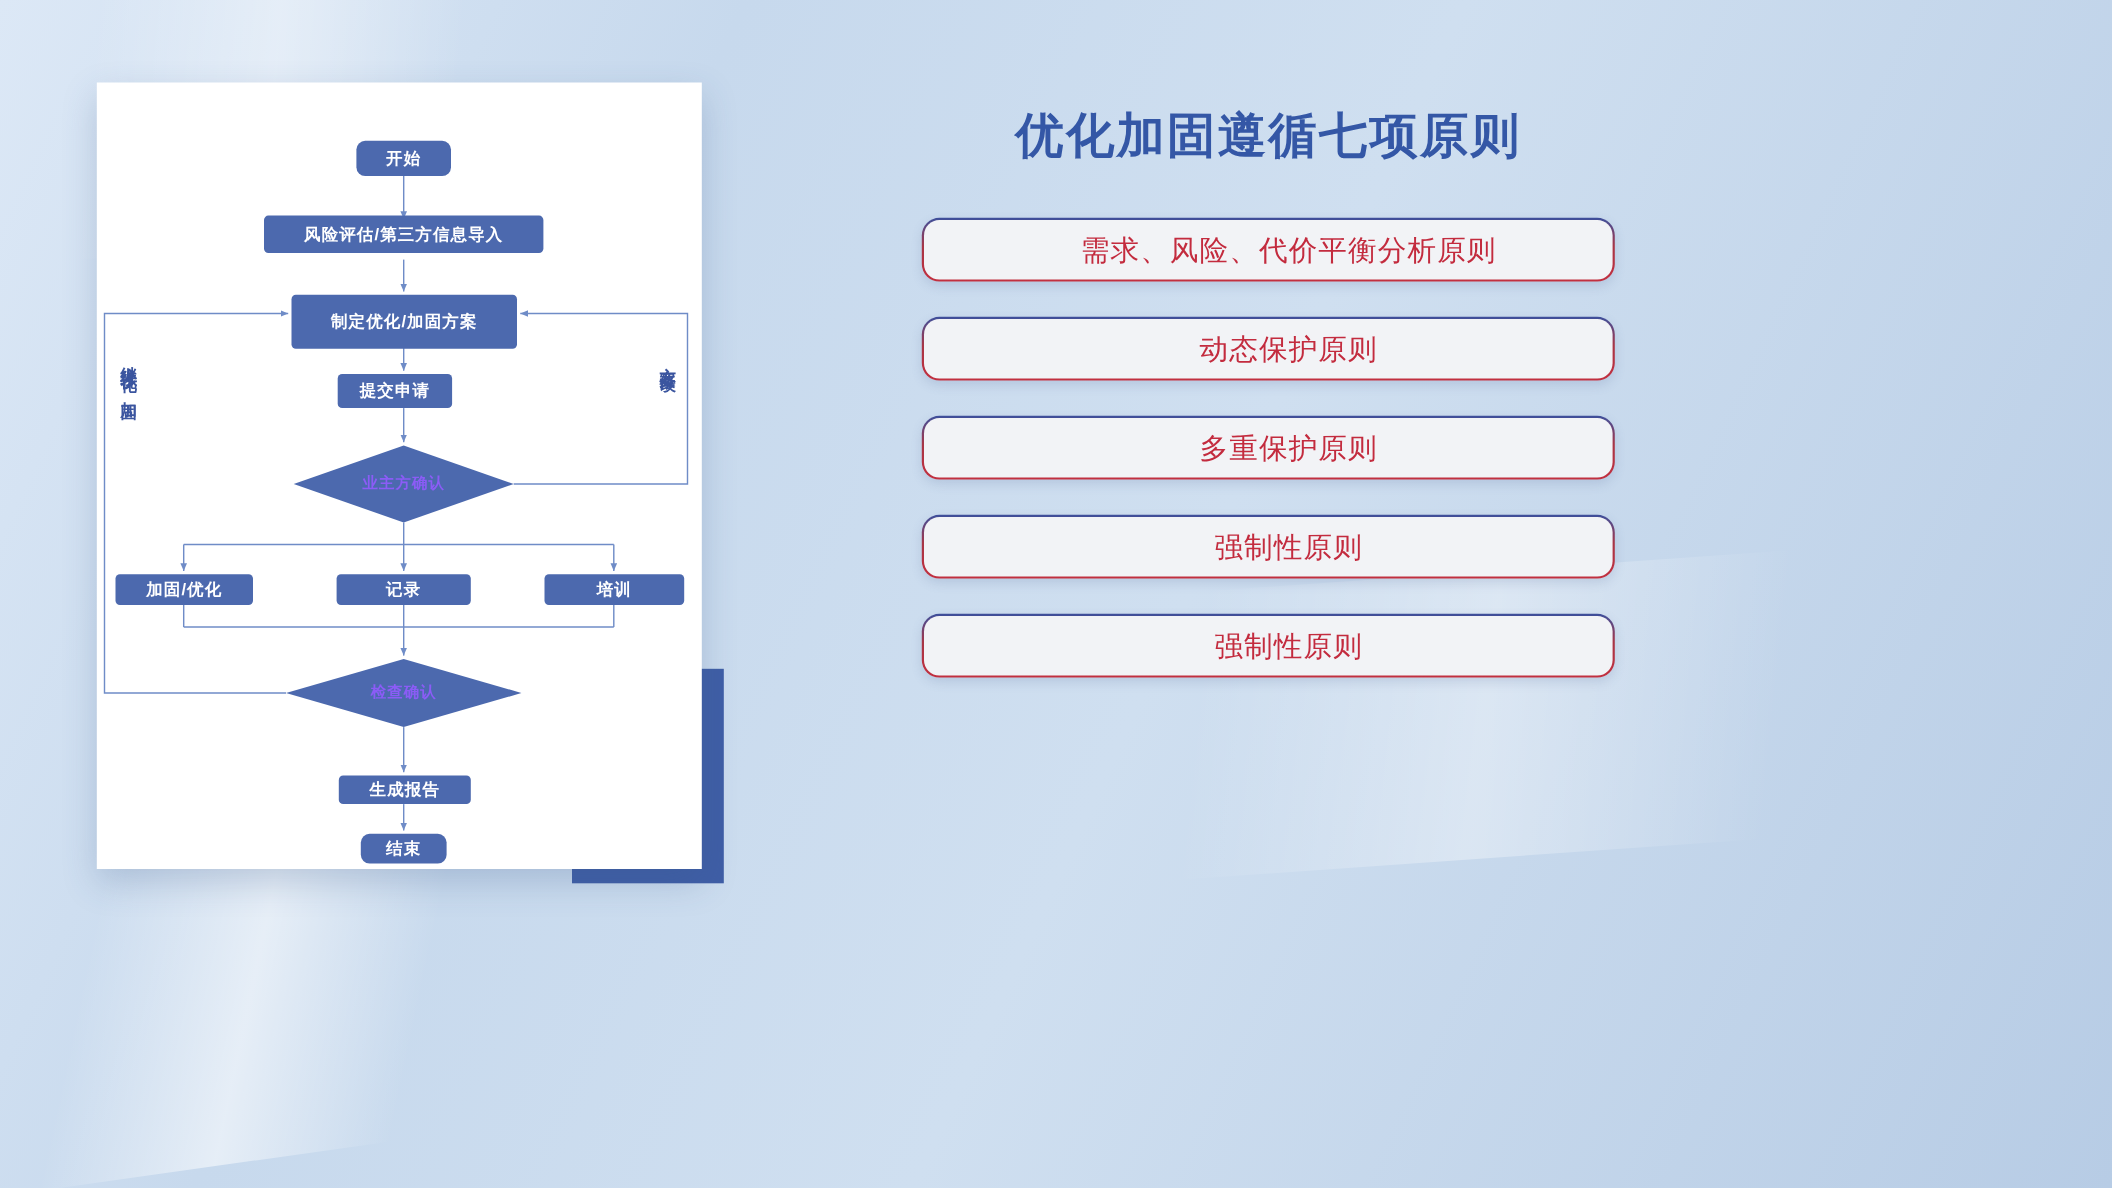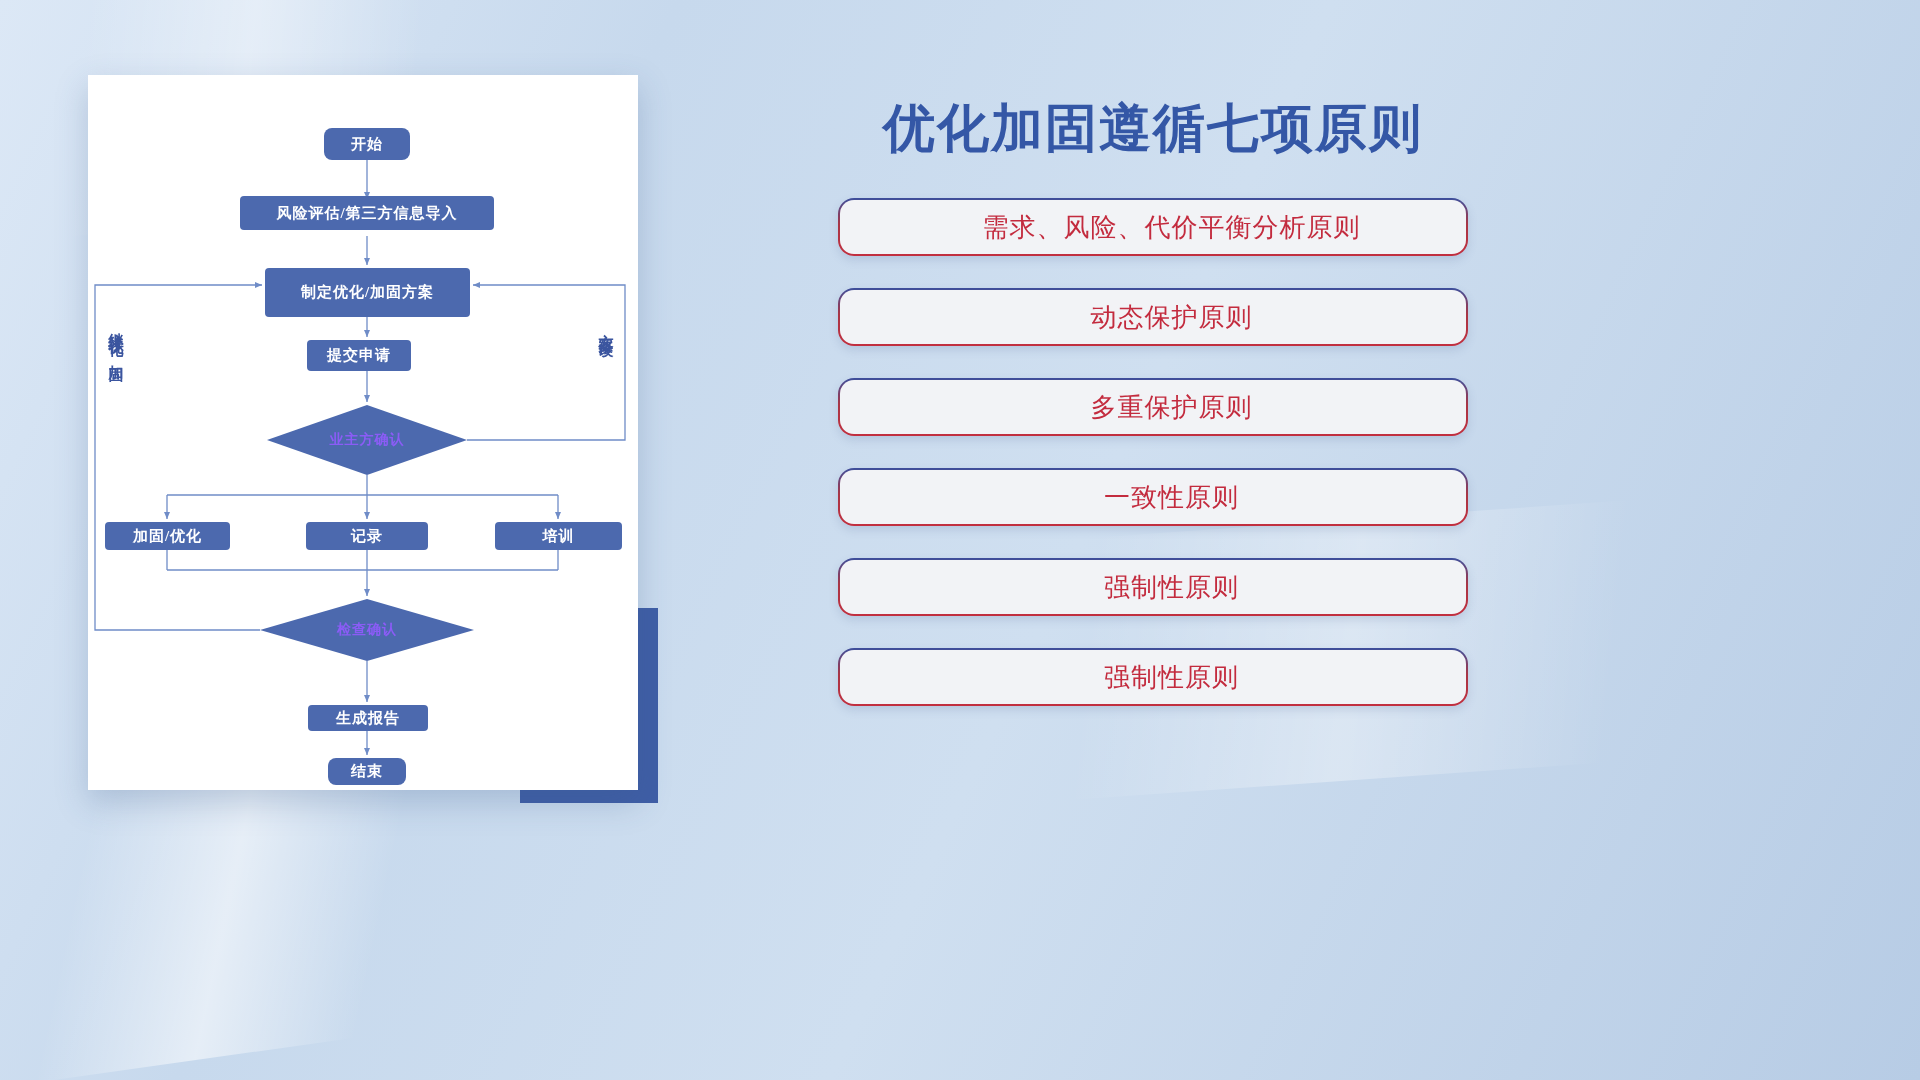--- a/index.html
+++ b/index.html
@@ -67,21 +67,20 @@
     color: #ffffff;
     display: flex;
     align-items: center;
     justify-content: center;
     font-size: 15px;
     font-weight: 600;
     letter-spacing: 1px;
     border-radius: 4px;
     z-index: 3;
     white-space: nowrap;
-    font-family: Liberation Serif, serif;
   }
   .node-rounded { border-radius: 8px; }
   .diamond-label {
     position: absolute;
     color: #8b5cf6;
     display: flex;
     align-items: center;
     justify-content: center;
     font-size: 14px;
     font-weight: 600;
@@ -98,21 +97,21 @@
     font-weight: 700;
     letter-spacing: 3px;
     z-index: 3;
   }
   
   .panel-title {
     position: absolute;
     left: 838px; top: 94px;
     width: 630px;
     text-align: center;
-    font-size: 52px;
+    font-size: 44px;
     font-weight: 700;
     letter-spacing: 2px;
     color: #3457a6;
     z-index: 2;
   }
   .principles {
     position: absolute;
     left: 838px; top: 198px;
     width: 630px;
     display: flex;
@@ -217,23 +216,20 @@
     <div class="principle-wrap">
       <div class="principle-inner">需求、风险、代价平衡分析原则</div>
     </div>
     <div class="principle-wrap">
       <div class="principle-inner">动态保护原则</div>
     </div>
     <div class="principle-wrap">
       <div class="principle-inner">多重保护原则</div>
     </div>
     <div class="principle-wrap">
-      <div class="principle-inner">一致性原则</div>
-    </div>
-    <div class="principle-wrap">
       <div class="principle-inner">强制性原则</div>
     </div>
     <div class="principle-wrap">
       <div class="principle-inner">强制性原则</div>
     </div>
   </div>
 
 </div>
 
 </body></html>

